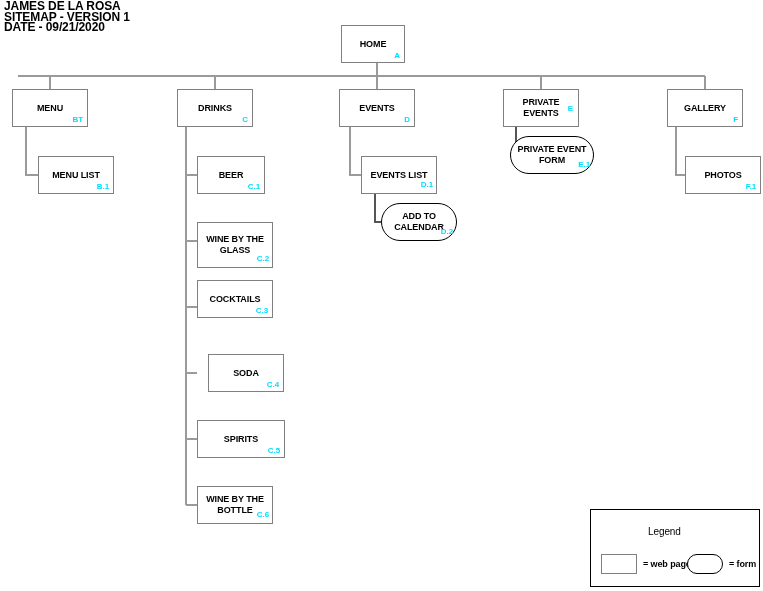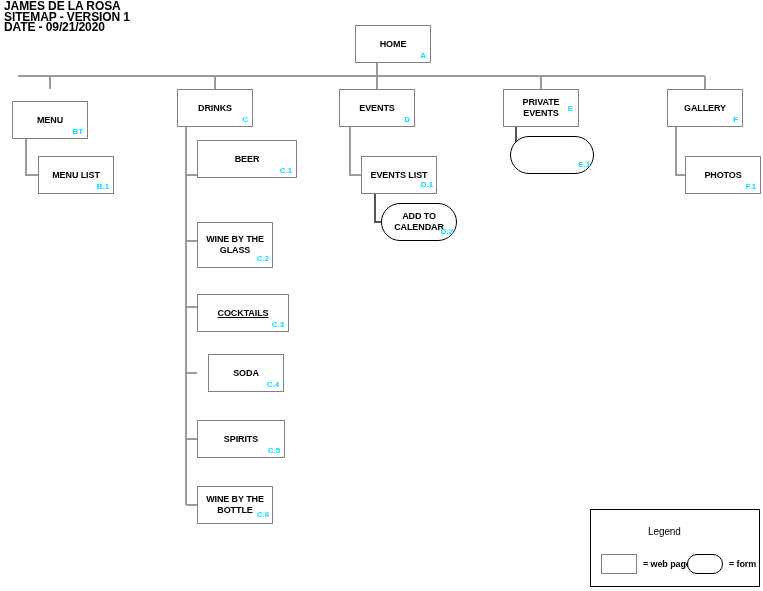--- a/index.html
+++ b/index.html
@@ -179,27 +179,27 @@
     </g>
   </svg>
 
   <div class="titleblock">
     <div>JAMES DE LA ROSA</div>
     <div>SITEMAP - VERSION 1</div>
     <div>DATE - 09/21/2020</div>
   </div>
 
   <div id="nodes-host">
-      <div class="node page" style="left: 355px; top: 25px; width: 76px; height: 38px;">
+      <div class="node page" style="left: 341px; top: 25px; width: 64px; height: 38px;">
         <div class="node-inner">
           <span class="node-label">HOME</span>
           <span class="node-code br">A</span>
         </div>
       </div>
-      <div class="node page" style="left: 12px; top: 89px; width: 76px; height: 38px; margin-top: 12px;">
+      <div class="node page" style="left: 12px; top: 89px; width: 76px; height: 38px;">
         <div class="node-inner">
           <span class="node-label">MENU</span>
           <span class="node-code br">BT</span>
         </div>
       </div>
       <div class="node page" style="left: 177px; top: 89px; width: 76px; height: 38px;">
         <div class="node-inner">
           <span class="node-label">DRINKS</span>
           <span class="node-code br">C</span>
         </div>
@@ -221,33 +221,33 @@
           <span class="node-label">GALLERY</span>
           <span class="node-code br">F</span>
         </div>
       </div>
       <div class="node page" style="left: 38px; top: 156px; width: 76px; height: 38px;">
         <div class="node-inner">
           <span class="node-label">MENU LIST</span>
           <span class="node-code br">B.1</span>
         </div>
       </div>
-      <div class="node page" style="left: 197px; top: 140px; width: 100px; height: 38px;">
+      <div class="node page" style="left: 197px; top: 156px; width: 68px; height: 38px;">
         <div class="node-inner">
           <span class="node-label">BEER</span>
           <span class="node-code br">C.1</span>
         </div>
       </div>
       <div class="node page" style="left: 197px; top: 222px; width: 76px; height: 46px;">
         <div class="node-inner">
           <span class="node-label">WINE BY THE GLASS</span>
           <span class="node-code r2">C.2</span>
         </div>
       </div>
-      <div class="node page" style="left: 197px; top: 294px; width: 92px; height: 38px; text-decoration: underline;">
+      <div class="node page" style="left: 197px; top: 280px; width: 76px; height: 38px;">
         <div class="node-inner">
           <span class="node-label">COCKTAILS</span>
           <span class="node-code br">C.3</span>
         </div>
       </div>
       <div class="node page" style="left: 208px; top: 354px; width: 76px; height: 38px;">
         <div class="node-inner">
           <span class="node-label">SODA</span>
           <span class="node-code br">C.4</span>
         </div>
@@ -271,20 +271,21 @@
         </div>
       </div>
       <div class="node form" style="left: 381px; top: 203px; width: 76px; height: 38px;">
         <div class="node-inner">
           <span class="node-label">ADD TO CALENDAR</span>
           <span class="node-code r2">D.2</span>
         </div>
       </div>
       <div class="node form" style="left: 510px; top: 136px; width: 84px; height: 38px;">
         <div class="node-inner">
+          <span class="node-label">PRIVATE EVENT FORM</span>
           <span class="node-code r2">E.1</span>
         </div>
       </div>
       <div class="node page" style="left: 685px; top: 156px; width: 76px; height: 38px;">
         <div class="node-inner">
           <span class="node-label">PHOTOS</span>
           <span class="node-code br">F.1</span>
         </div>
       </div>
     </div>

